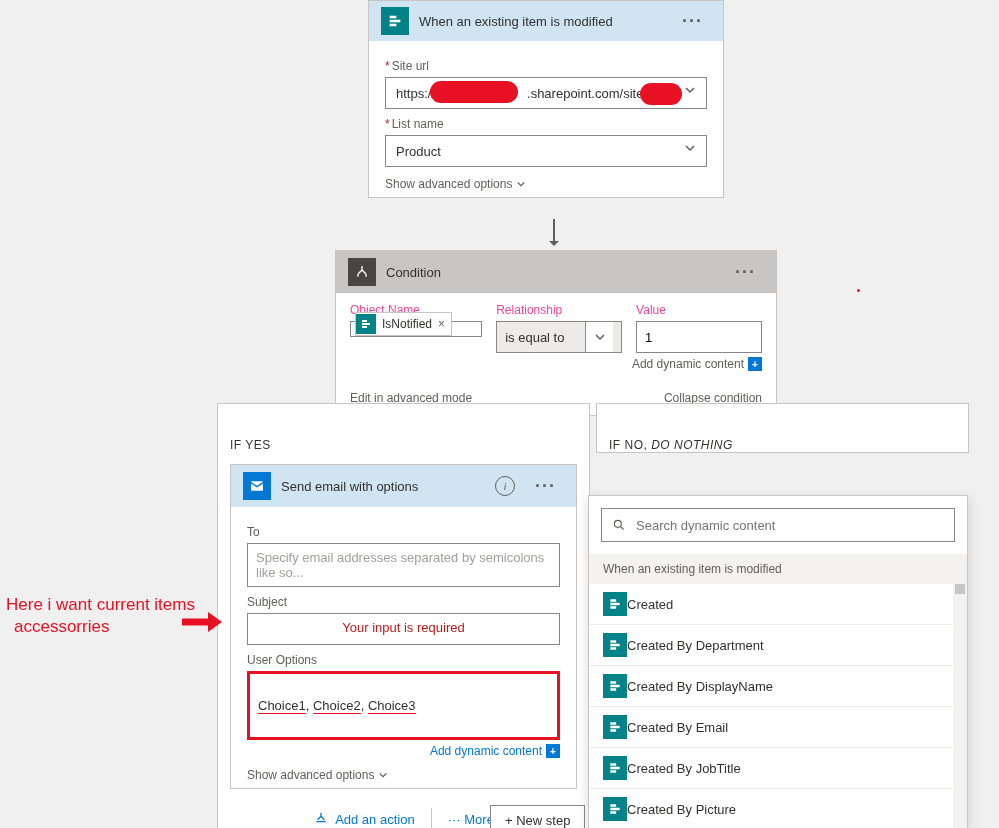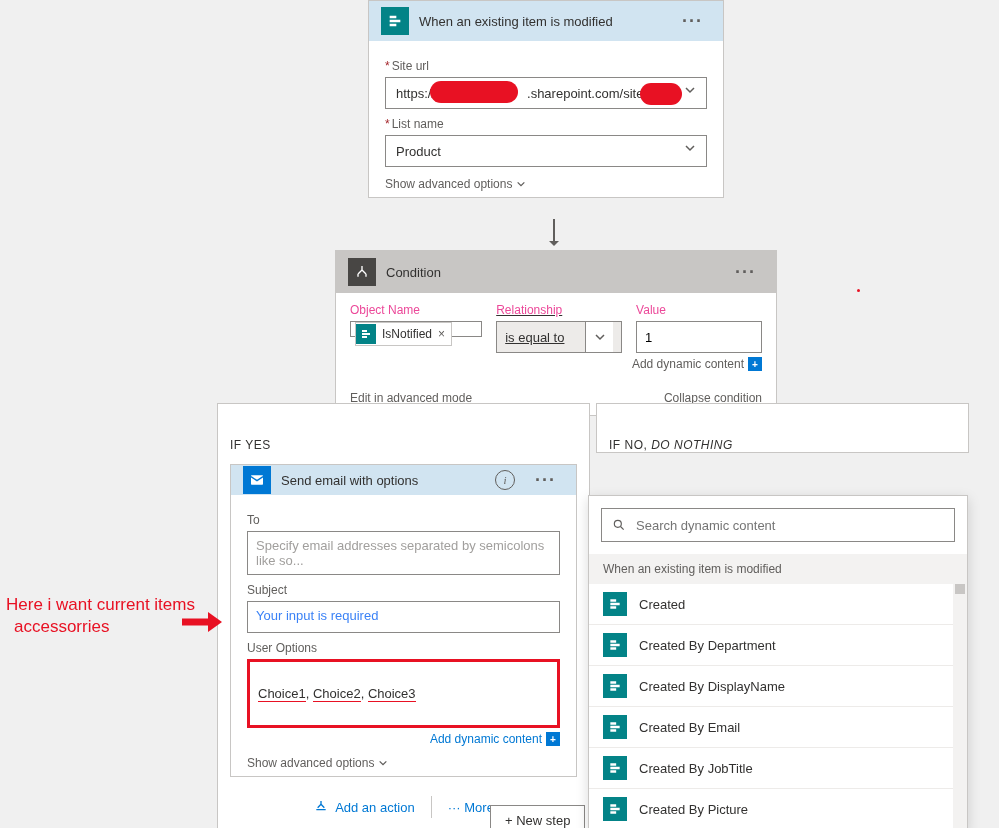--- a/index.html
+++ b/index.html
@@ -23,56 +23,56 @@
   .arrow-down::after { content:""; position:absolute; left:50%; top:22px; border:5px solid transparent; border-top-color:#605e5c; transform:translateX(-50%);}
   
   #trigger { position: absolute; left: 368px; top: 0; width: 356px; }
   #trigger .card-hdr { background: #d1e4f1; }
   
   #cond { position: absolute; left: 335px; top: 250px; width: 442px; }
   #cond .card-hdr { background: #c8c6c4; height: 42px;}
   #cond .cond-body { padding: 10px 14px 10px; }
   .cond-row { display: flex; gap: 14px; }
   .col-lbl { font-size: 12px; color: #ec4899; margin-bottom: 4px; }
-  .pill-box { border:1px solid #8a8886; height:16px; display:flex; align-items:flex-start; padding:0 4px; background:#fff;}
+  .pill-box { border:1px solid #8a8886; height:16px; display:flex; align-items:flex-end; padding:0 4px; background:#fff;}
   .pill { background:#fff; border:1px solid #c8c6c4; display:inline-flex; align-items:center; height:24px; font-size:12px;}
   .pill .pimg { width:20px; height:20px; background:#038387; margin-right:6px; display:flex; align-items:center; justify-content:center;}
   .pill .pimg svg{width:12px;height:12px;}
   .pill .px { margin:0 6px; color:#605e5c; cursor:pointer;}
   .sel { border:1px solid #8a8886; height:32px; display:flex; align-items:center; background:#edebe9; padding:0 8px; font-size:13px;}
   .sel .chev-wrap { margin-left:auto; background:#fff; height:30px; width:28px; display:flex; align-items:center; justify-content:center; border-left:1px solid #8a8886;}
   .plain-inp { border:1px solid #8a8886; height:32px; padding:0 8px; font-size:13px; outline:none; width:100%; }
   .cond-ftr { display:flex; justify-content:space-between; font-size:12px; color:#0078d4; margin-top:6px; padding:4px 14px 10px;}
   .cond-ftr span { cursor:pointer; }
   .cond-ftr .right { color:#605e5c; display:flex; align-items:center; gap:4px;}
   .dyn-ftr { display:flex; justify-content:flex-end; font-size:12px; color:#605e5c; margin-top:4px; align-items:center; gap:4px;}
   .dyn-ico { width:14px; height:14px; background:#0078d4; color:#fff; font-size:10px; display:inline-flex; align-items:center; justify-content:center; font-weight:bold;}
   
   #branches { position:absolute; left:217px; top:403px; width:752px; display:flex; gap:6px;}
   .branch { flex:1; background:#fff; border:1px solid #c8c6c4; padding:10px 12px 18px; position:relative;}
   .branch-lbl { font-size:12px; margin-bottom:12px; letter-spacing:.5px;margin-top:24px;}
   .em { font-style:italic; font-weight:normal;}
   #email-card { border:1px solid #c8c6c4;}
-  #email-card .card-hdr { background:#d1e4f1; height:30px;}
+  #email-card .card-hdr { background:#d1e4f1; height:42px;}
   #email-card .info { margin-left:auto; margin-right:6px; width:20px;height:20px;border:1.5px solid #605e5c;border-radius:50%;display:flex;align-items:center;justify-content:center;font-size:11px;color:#605e5c;font-style:italic;font-family:Georgia,serif;cursor:pointer;}
   .txtbox { border:1px solid #8a8886; min-height:32px; padding:6px 8px; font-size:13px; color:#605e5c; background:#fff;}
   .opt-box { border:3px solid #e81123; padding:24px 8px; font-size:13px; color:#323130; min-height:34px;}
   .opt-box span { border-bottom: 1px solid #e81123; }
   .add-action-row { display:flex; justify-content:center; align-items:center; gap:0; margin-top:18px;}
   .add-action { color:#0078d4; font-size:13px; display:flex; align-items:center; gap:6px; padding:4px 16px; cursor:pointer;}
   .divider-v { width:1px; height:22px; background:#c8c6c4;}
   .more { color:#0078d4; font-size:13px; padding:4px 16px; cursor:pointer;}
   
   #dyn-panel { position:absolute; left:588px; top:495px; width:380px; background:#fff; border:1px solid #c8c6c4; box-shadow:0 4px 12px rgba(0,0,0,.15); z-index:40;}
   .dyn-search-wrap { padding:12px;}
   .dyn-search { border:1px solid #8a8886; height:34px; display:flex; align-items:center; padding:0 10px; gap:8px;}
   .dyn-search input { border:none; outline:none; flex:1; font-size:13px;}
   .dyn-section { background:#f3f2f1; padding:8px 14px; font-size:12px; color:#605e5c;}
   .dyn-list { position:relative;}
-  .dyn-item { display:flex; align-items:center; padding:8px 14px; border-bottom:1px solid #edebe9; gap:12px; cursor:pointer; font-size:13px;}
+  .dyn-item { display:flex; align-items:center; padding:8px 14px; border-bottom:1px solid #edebe9; gap:0; cursor:pointer; font-size:13px;}
   .dyn-iconsq { width:24px; height:24px; background:#038387; display:flex; align-items:center; justify-content:center;}
   .dyn-iconsq svg{width:14px;height:14px;}
   .scroll-mock { position:absolute; right:0; top:0; bottom:0; width:14px; background:#f3f2f1;}
   
   #newstep { position:absolute; left:490px; top:805px; height:30px; border:1px solid #8a8886; background:#fff; padding:0 14px; display:flex; align-items:center; font-size:13px; color:#323130; cursor:pointer;}
   
   #annot { position:absolute; left:6px; top:594px; color:#e81123; font-family: "Times New Roman", serif; font-size:17px; line-height:1.3;}
   #red-arrow { position:absolute; left:180px; top:610px; }
   .chev { transform: translateY(-2px);}
   
@@ -142,21 +142,21 @@
             <span class="pimg">
                 <svg viewBox="0 0 24 24">
                   <path fill="#fff" d="M4 4h10v4H4zM4 10h16v4H4zM4 16h10v4H4z"></path>
                 </svg>
               </span>
             <span>IsNotified</span>
             <span class="px">×</span>
           </span>
         </div>
       </div>
-      <div style="flex:1;text-decoration:underline;">
+      <div style="flex:1;">
         <div class="col-lbl">Relationship</div>
         <div class="sel">
           <span>is equal to</span>
           <span class="chev-wrap">
               <svg width="12" height="12" viewBox="0 0 12 12">
                 <path d="M2 4l4 4 4-4" stroke="#605e5c" stroke-width="1.5" fill="none"></path>
               </svg>
             </span>
         </div>
       </div>
@@ -188,21 +188,21 @@
             </svg>
           </span>
         <span>Send email with options</span>
         <span class="info">i</span>
         <span class="ellipsis" style="margin-left:6px;">···</span>
       </div>
       <div class="card-body">
         <div class="lbl">To</div>
         <div class="txtbox" style="color:#a19f9d;">Specify email addresses separated by semicolons like so...</div>
         <div class="lbl">Subject</div>
-        <div class="txtbox" style="color:#3b82f6;">Your input is required</div>
+        <div class="txtbox" style="color:#b91c1c;text-align:center;">Your input is required</div>
         <div class="lbl">User Options</div>
         <div class="opt-box">
           <span>Choice1</span>, <span>Choice2</span>, <span>Choice3</span>
         </div>
         <div class="dyn-ftr">
           <span style="color:#0078d4;">Add dynamic content</span>
           <span class="dyn-ico">+</span>
         </div>
         <div class="adv">
           <span>Show advanced options</span>

